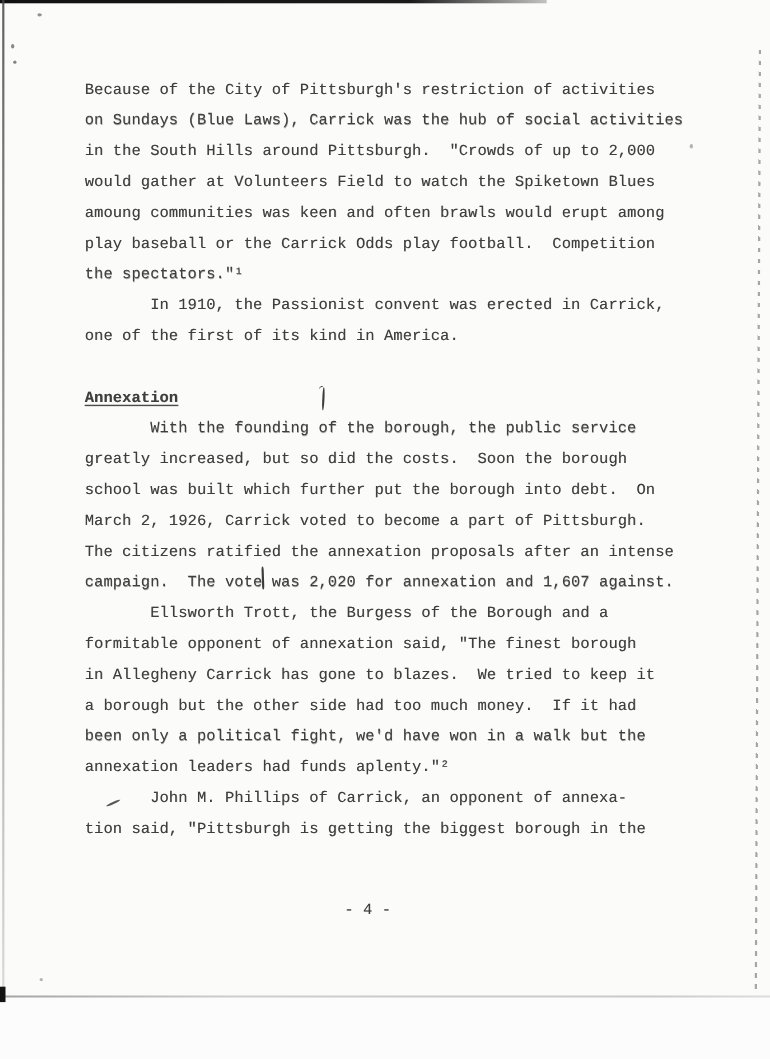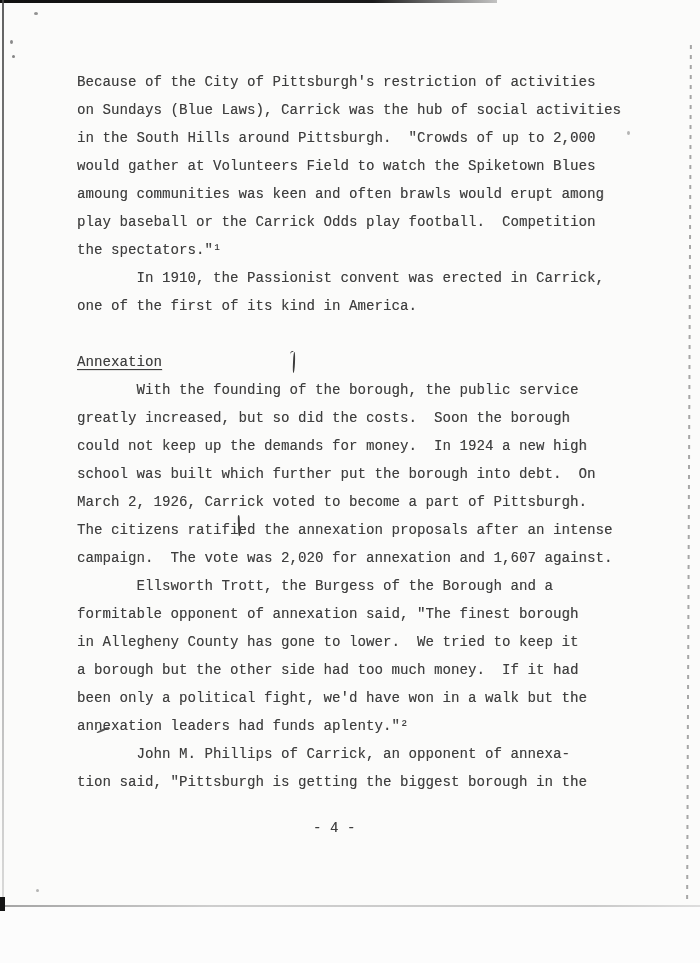--- a/index.html
+++ b/index.html
@@ -31,20 +31,21 @@
   }
   .line {
     height: 28px;
     line-height: 28px;
     white-space: pre;
   }
   .heading {
     text-decoration: underline;
     text-underline-offset: 3px;
     text-decoration-thickness: 1.2px;
+    font-weight: bold;
   }
   .pagenum {
     position: absolute;
     left: 313px; top: 820px;
     color: var(--ink);
     font-size: 14px;
     letter-spacing: 0.1px;
     white-space: pre;
     text-shadow: 0.3px 0.3px 0.5px rgba(55,55,55,0.45);
   }
@@ -145,28 +146,27 @@
     <div class="line">would gather at Volunteers Field to watch the Spiketown Blues</div>
     <div class="line">amoung communities was keen and often brawls would erupt among</div>
     <div class="line">play baseball or the Carrick Odds play football.  Competition</div>
     <div class="line">the spectators."¹</div>
     <div class="line">       In 1910, the Passionist convent was erected in Carrick,</div>
     <div class="line">one of the first of its kind in America.</div>
     <div class="line"></div>
     <div class="line heading">Annexation</div>
     <div class="line">       With the founding of the borough, the public service</div>
     <div class="line">greatly increased, but so did the costs.  Soon the borough</div>
-    <div class="line">could not keep up the demands for money.  In 1924 a new high</div>
     <div class="line">school was built which further put the borough into debt.  On</div>
     <div class="line">March 2, 1926, Carrick voted to become a part of Pittsburgh.</div>
     <div class="line">The citizens ratified the annexation proposals after an intense</div>
     <div class="line">campaign.  The vote was 2,020 for annexation and 1,607 against.</div>
     <div class="line">       Ellsworth Trott, the Burgess of the Borough and a</div>
     <div class="line">formitable opponent of annexation said, "The finest borough</div>
-    <div class="line">in Allegheny County has gone to lower.  We tried to keep it</div>
+    <div class="line">in Allegheny Carrick has gone to blazes.  We tried to keep it</div>
     <div class="line">a borough but the other side had too much money.  If it had</div>
     <div class="line">been only a political fight, we'd have won in a walk but the</div>
     <div class="line">annexation leaders had funds aplenty."²</div>
     <div class="line">       John M. Phillips of Carrick, an opponent of annexa-</div>
     <div class="line">tion said, "Pittsburgh is getting the biggest borough in the</div>
   </div>
 
   <div class="pagenum">- 4 -</div>
 
 </div>

